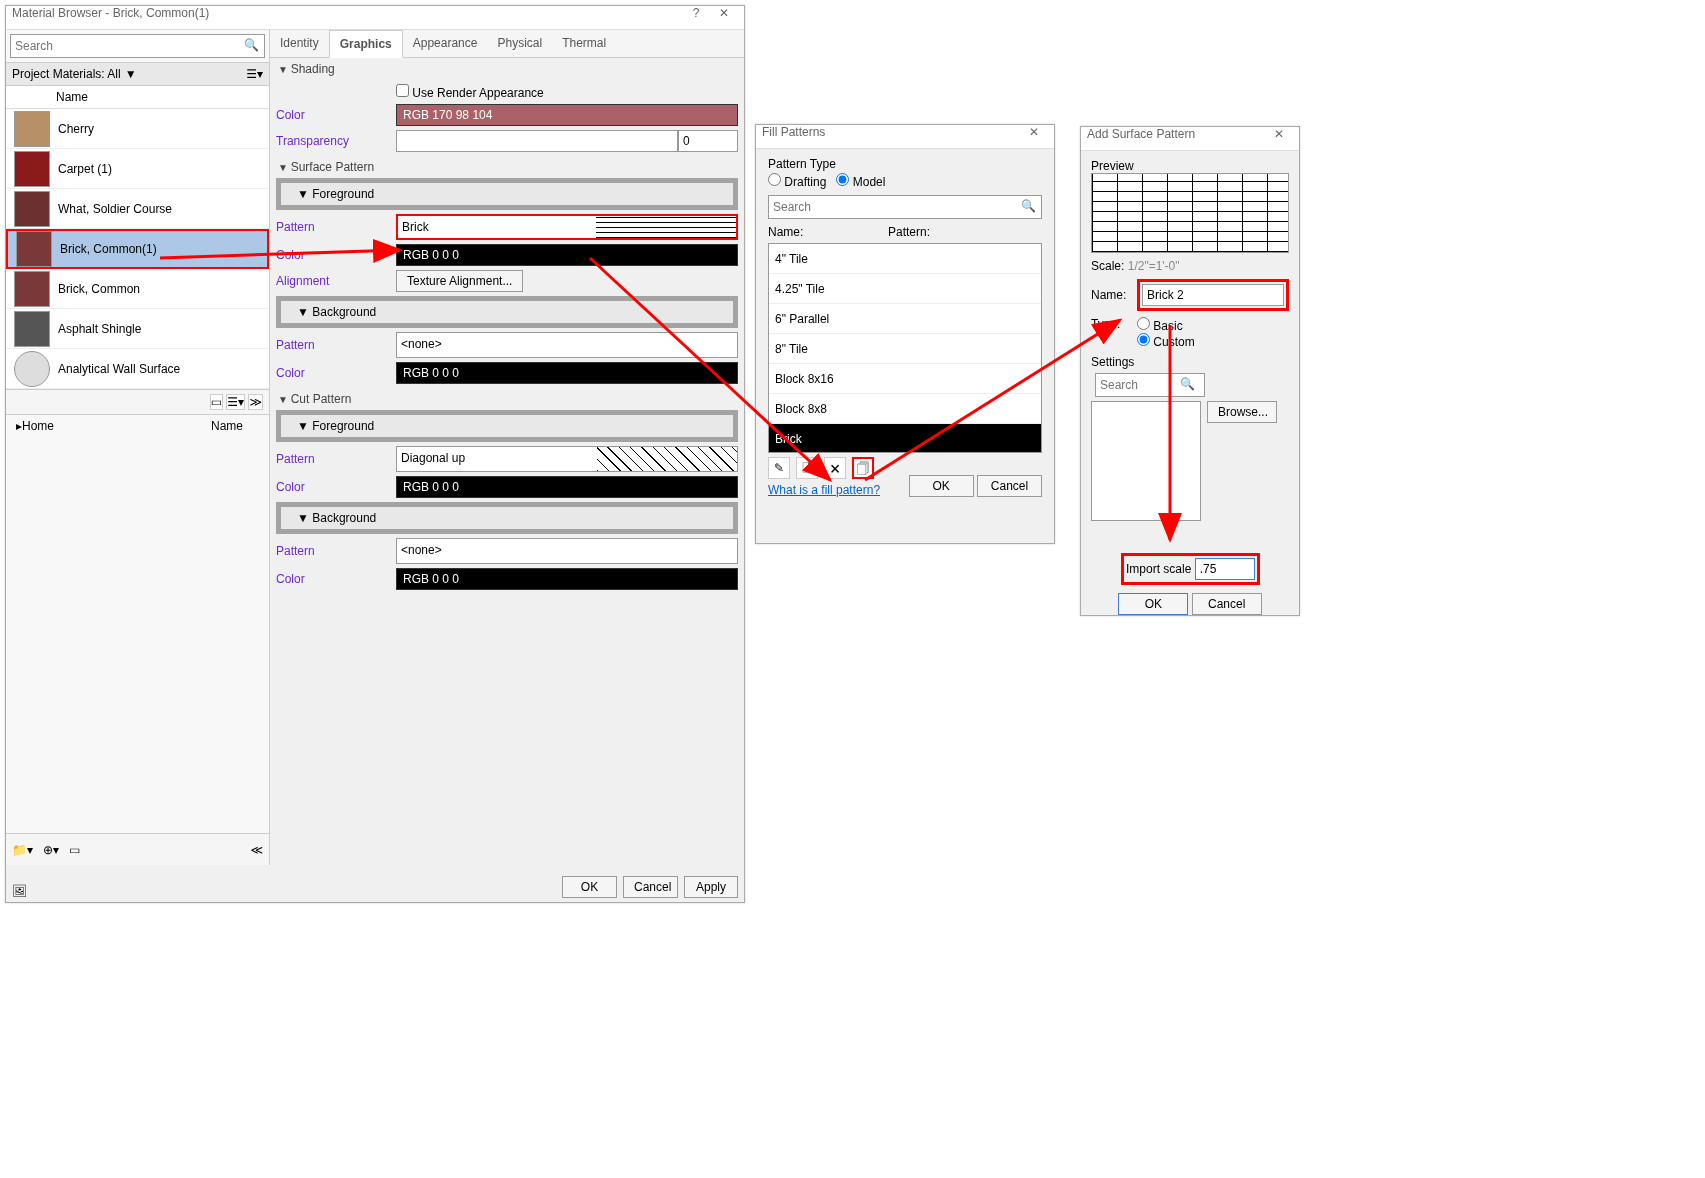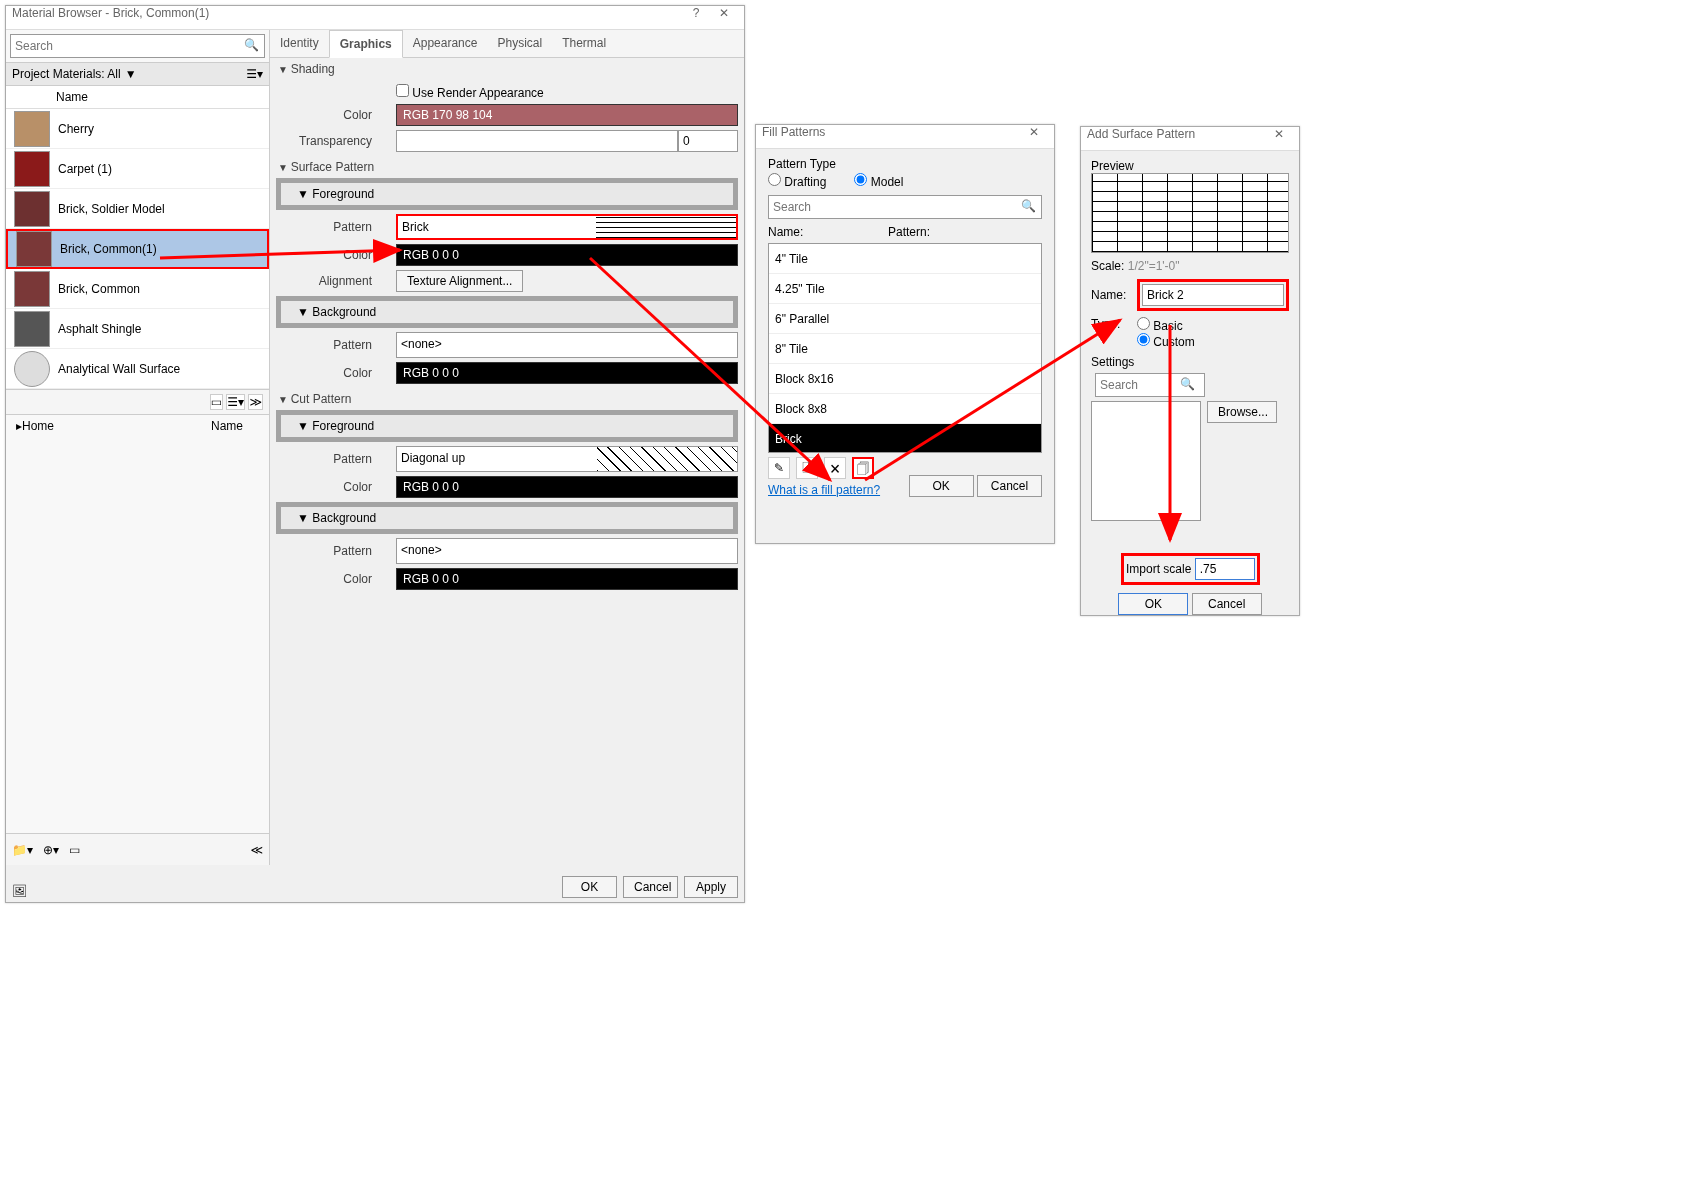--- a/index.html
+++ b/index.html
@@ -20,41 +20,41 @@
 .mat-row.sel{background:#adc7e6;border:2px solid red}
 .bottom-toolbar{position:absolute;bottom:0;left:0;right:0;height:32px;border-top:1px solid #ccc;background:#f5f5f5;display:flex;align-items:center;padding:0 6px;gap:10px}
 .right-pane{margin-left:264px;padding:0;height:870px}
 .tabs{display:flex;border-bottom:1px solid #ccc;background:#f5f5f5}
 .tab{padding:6px 10px;color:#555;cursor:default}
 .tab.active{background:#fff;border:1px solid #ccc;border-bottom:1px solid #fff;margin-bottom:-1px;font-weight:600}
 .sec-hdr{padding:4px 8px;color:#444}
 .sec-hdr::before{content:"▼ ";font-size:10px}
 .sub-hdr{background:#e8e8e8;padding:4px 16px;border:5px solid #a3a3a3;margin:0 6px}
 .prop-row{display:flex;align-items:center;margin:4px 6px}
-.prop-lbl{width:120px;text-align:right;padding-right:24px;color:#404040}
+.prop-lbl{width:120px;text-align:left;padding-right:24px;color:#6d28d9}
 .prop-val{flex:1}
 .color-swatch{height:22px;color:#fff;padding:3px 6px;border:1px solid #333}
 .brick-color{background:#aa6268}
 .black-swatch{background:#000}
 .pattern-field{display:flex;border:1px solid #999;height:26px}
 .pattern-field.hl{border:2px solid red}
 .pattern-name{flex:1;padding:4px;background:#fff}
 .pattern-preview{width:140px;background:repeating-linear-gradient(0deg,#000 0,#000 1px,#fff 1px,#fff 5px),repeating-linear-gradient(90deg,#000 0,#000 1px,transparent 1px,transparent 15px)}
 .diag-preview{width:140px;background:repeating-linear-gradient(45deg,#000 0,#000 1px,#fff 1px,#fff 8px)}
 .btn{background:#f5f5f5;border:1px solid #999;padding:3px 10px;cursor:default;height:22px}
 .dlg-footer{position:absolute;bottom:4px;right:6px;display:flex;gap:6px}
 .home-row{border-top:1px solid #ccc;padding:4px 6px;background:#f8f8f8;display:flex}
 .pattern-list{border:1px solid #999;background:#fff;margin:4px 0;height:210px;overflow:hidden}
 .pat-row{display:flex;height:30px;align-items:center;border-bottom:1px solid #eee}
 .pat-row span:first-child{width:120px;padding-left:6px}
 .pat-row.sel{background:#000;color:#fff}
 .tool-row{display:flex;gap:6px;margin:4px 0}
 .icon-btn{width:22px;height:22px;border:1px solid #ccc;text-align:center;line-height:20px;cursor:default;background:#fff}
 .icon-btn.hl{border:2px solid red}
-.radio-row{display:flex;gap:28px;margin:2px 0}
+.radio-row{display:flex;gap:10px;margin:2px 0}
 .preview-box{border:1px solid #999;background:#fff;height:80px;background-image:repeating-linear-gradient(0deg,#000 0,#000 1px,transparent 1px,transparent 10px),repeating-linear-gradient(90deg,#000 0,#000 1px,transparent 1px,transparent 25px)}
 .link{color:#0066cc;text-decoration:underline;cursor:pointer}
 svg.arrow{position:absolute;pointer-events:none;z-index:1000}
 .txtinput{border:1px solid #999;height:22px;padding:2px 4px;background:#fff}
 .redbox{border:3px solid red;padding:2px}
 </style>
 </head>
 <body>
 
 <div class="window" style="left:5px;top:5px;width:740px;height:898px">
@@ -79,21 +79,21 @@
       <div class="mat-row">
           <div class="mat-swatch" style="background:#b89068"></div>
           <span>Cherry</span>
         </div>
       <div class="mat-row">
           <div class="mat-swatch" style="background:#8b1a1a"></div>
           <span>Carpet (1)</span>
         </div>
       <div class="mat-row">
           <div class="mat-swatch" style="background:#6d3030"></div>
-          <span>Brick, Soldier Model</span>
+          <span>What, Soldier Course</span>
         </div>
       <div class="mat-row sel">
           <div class="mat-swatch" style="background:#7a3838"></div>
           <span>Brick, Common(1)</span>
         </div>
       <div class="mat-row">
           <div class="mat-swatch" style="background:#7a3838"></div>
           <span>Brick, Common</span>
         </div>
       <div class="mat-row">

